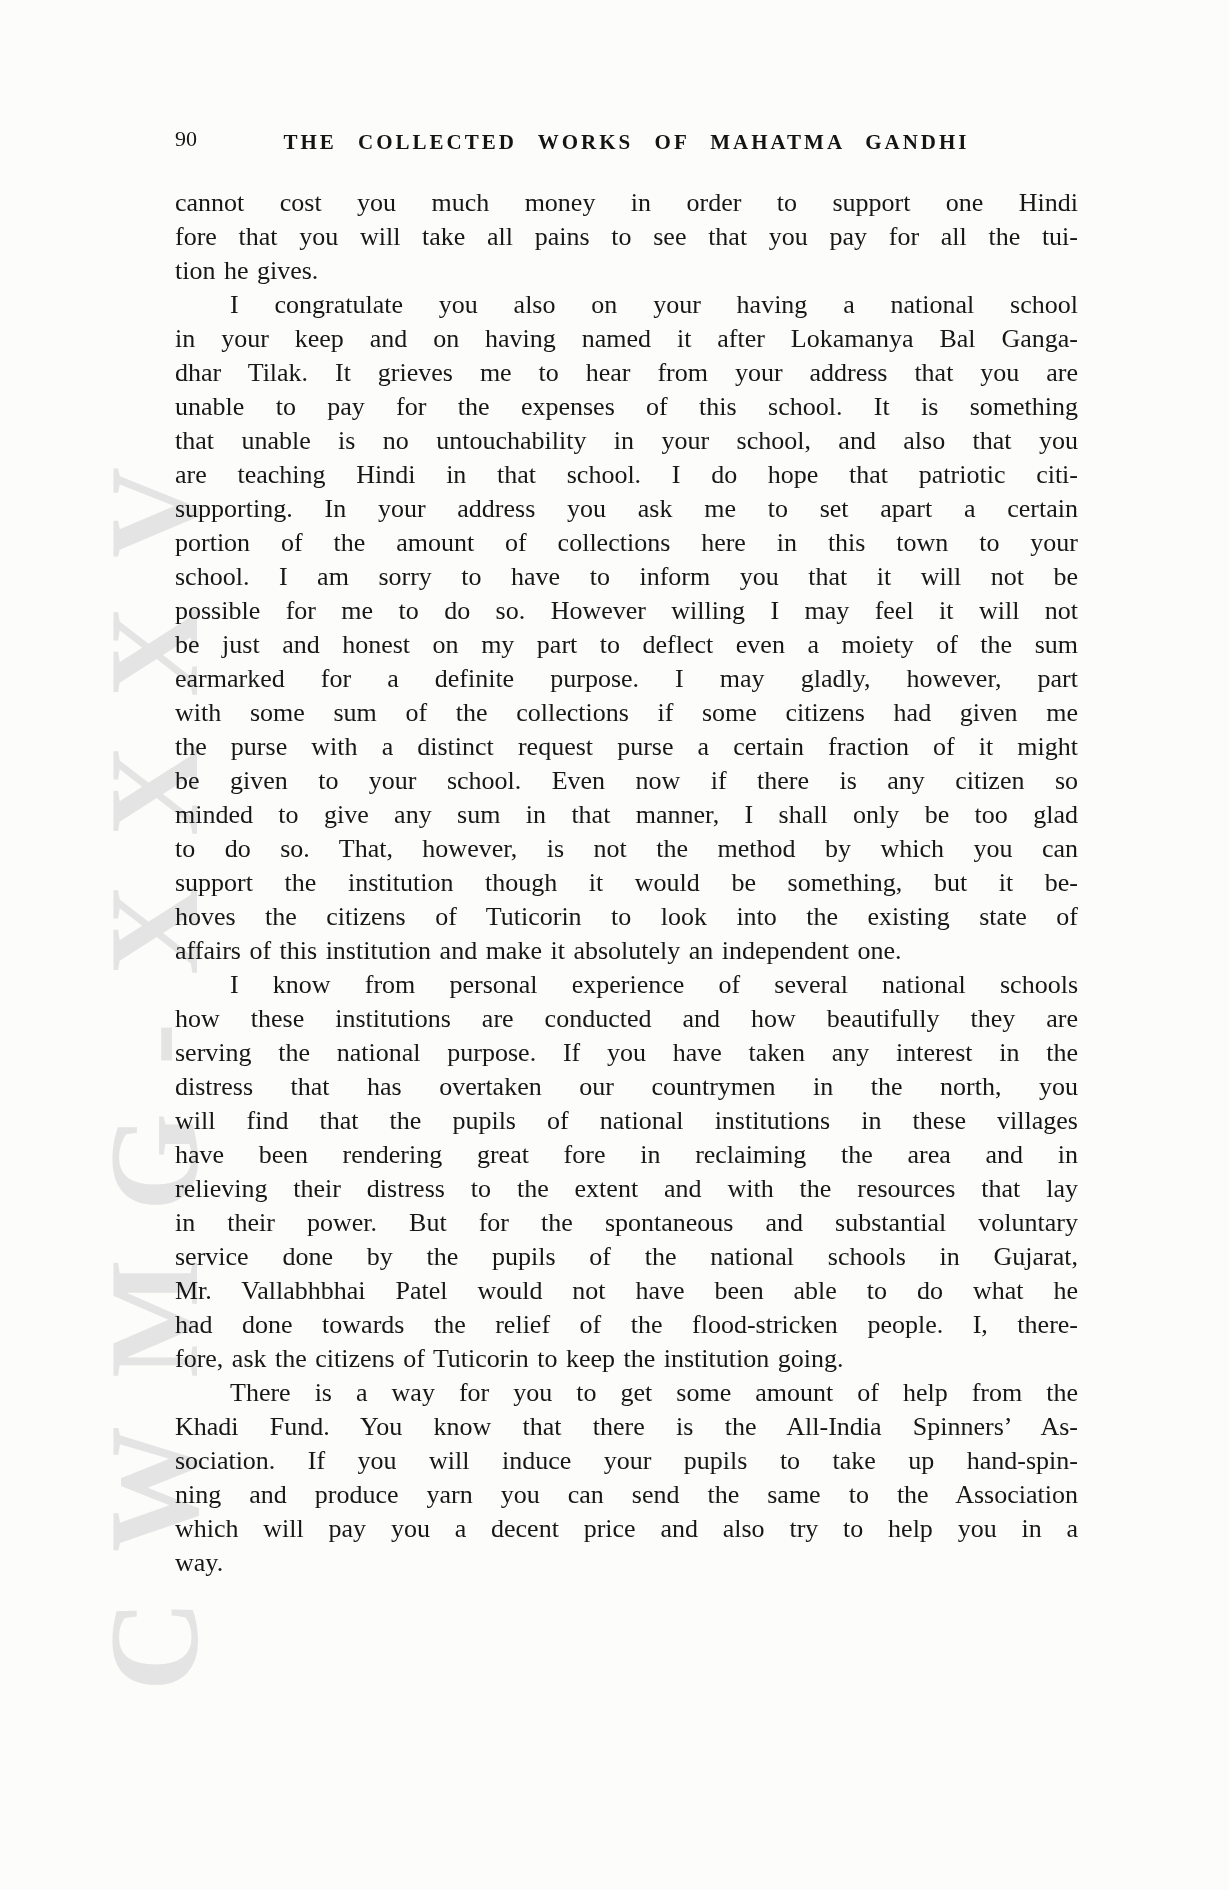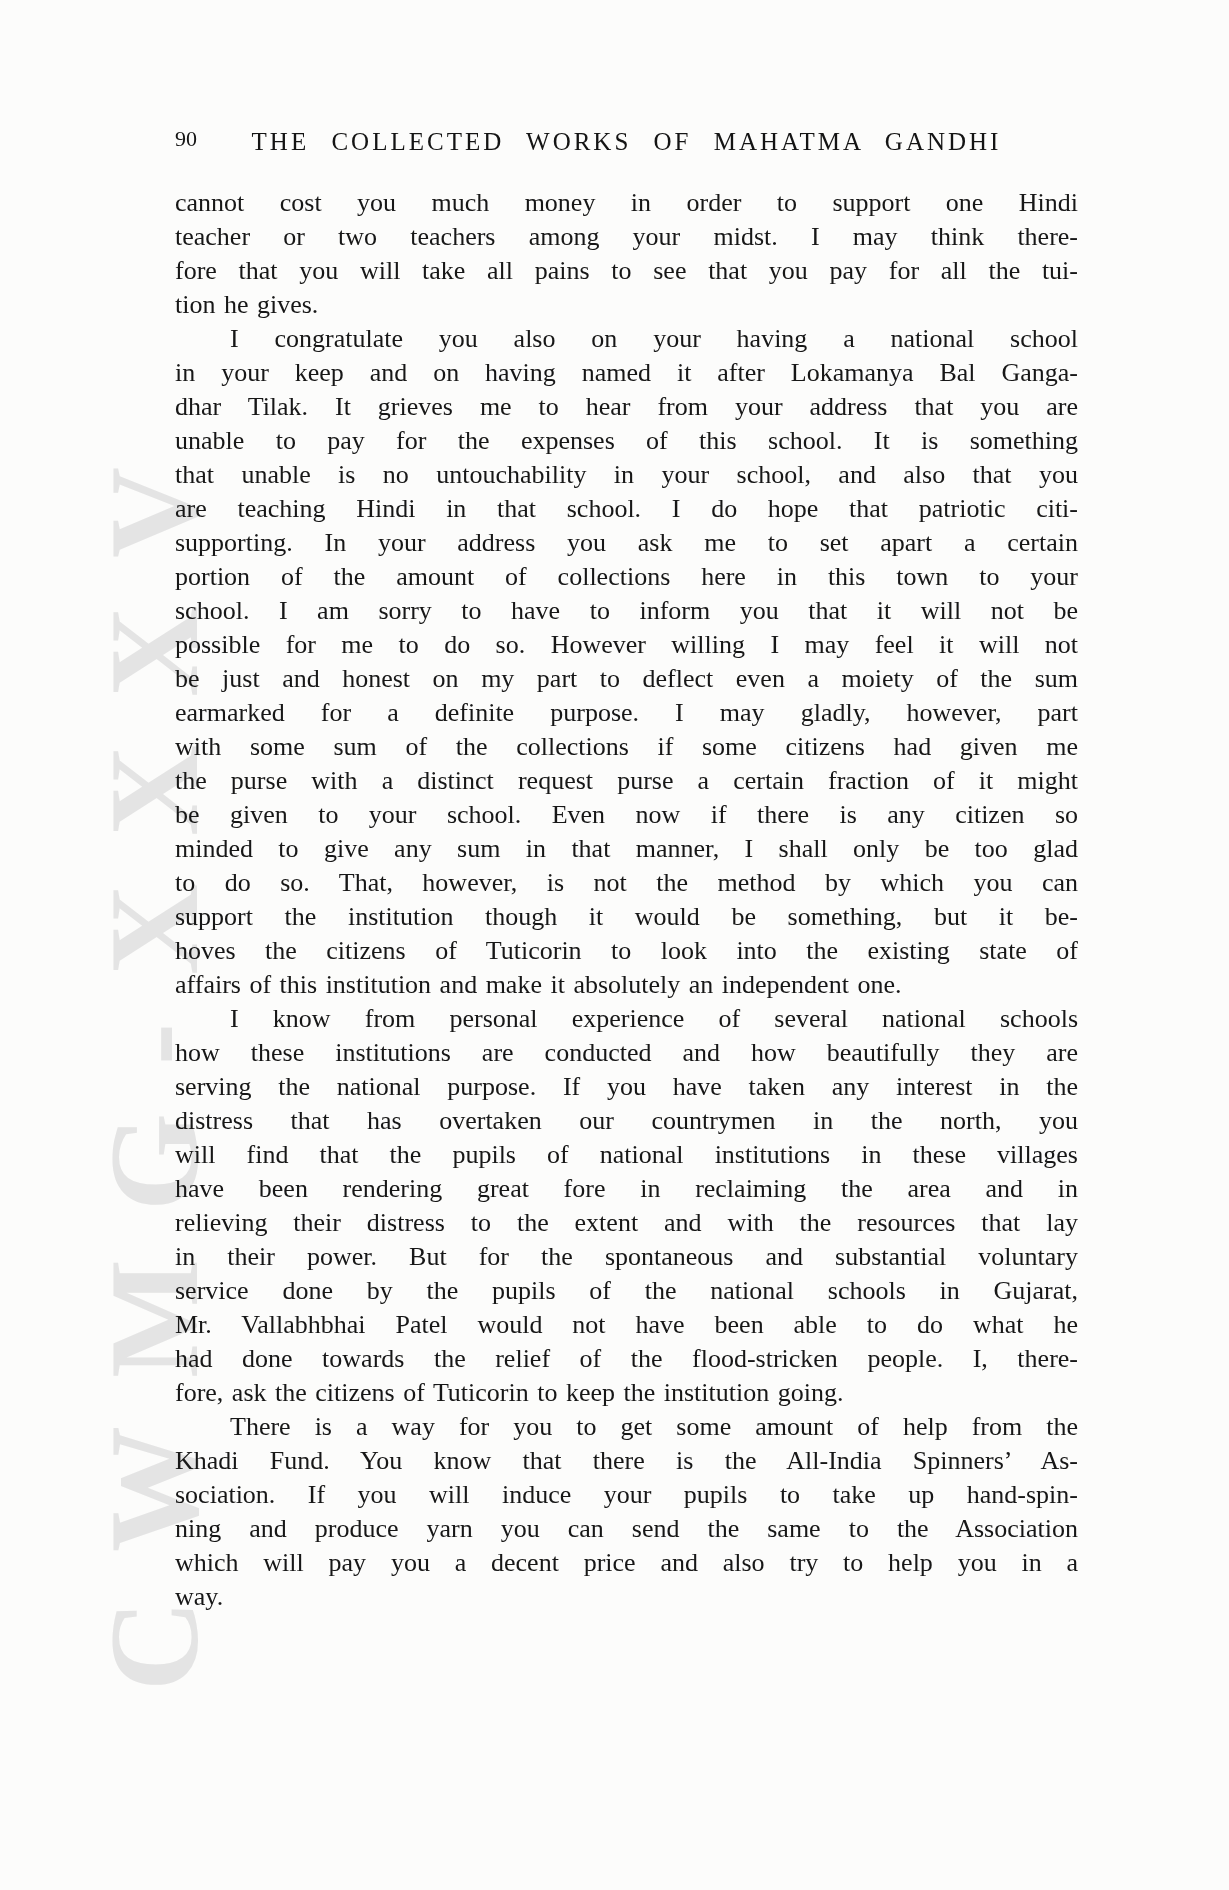--- a/index.html
+++ b/index.html
@@ -47,25 +47,26 @@
     top: 0;
     font-size: 22px;
     line-height: 34px;
   }
   .htitle {
     position: absolute;
     left: 0;
     right: 0;
     top: 5px;
     text-align: center;
-    font-size: 25px;
+    font-size: 21px;
     line-height: 30px;
     letter-spacing: 3px;
     word-spacing: 13px;
     white-space: nowrap;
+    font-weight: bold;
   }
   .bodytext {
     position: absolute;
     left: 175px;
     top: 186px;
     width: 903px;
     color: #171717;
     font-size: 26px;
     line-height: 34px;
   }
@@ -94,21 +95,20 @@
 <div class="page">
   <div class="watermark">CWMG-XXXV</div>
 
   <div class="header">
     <span class="pagenum">90</span>
     <span class="htitle">THE COLLECTED WORKS OF MAHATMA GANDHI</span>
   </div>
 
   <div class="bodytext" id="bodytext">
       <div class="line j">cannot cost you much money in order to support one Hindi</div>
-      <div class="line j">teacher or two teachers among your midst.  I may think there-</div>
       <div class="line j">fore that you will take all pains to see that you pay for all the tui-</div>
       <div class="line">tion he gives.</div>
       <div class="line j indent">I congratulate you also on your having a national school</div>
       <div class="line j">in your keep and on having named it after Lokamanya Bal Ganga-</div>
       <div class="line j">dhar Tilak.  It grieves me to hear from your address that you are</div>
       <div class="line j">unable to pay for the expenses of this school.  It is something</div>
       <div class="line j">that unable is no untouchability in your school, and also that you</div>
       <div class="line j">are teaching Hindi in that school.  I do hope that patriotic citi-</div>
       <div class="line j">supporting.  In your address you ask me to set apart a certain</div>
       <div class="line j">portion of the amount of collections here in this town to your</div>

